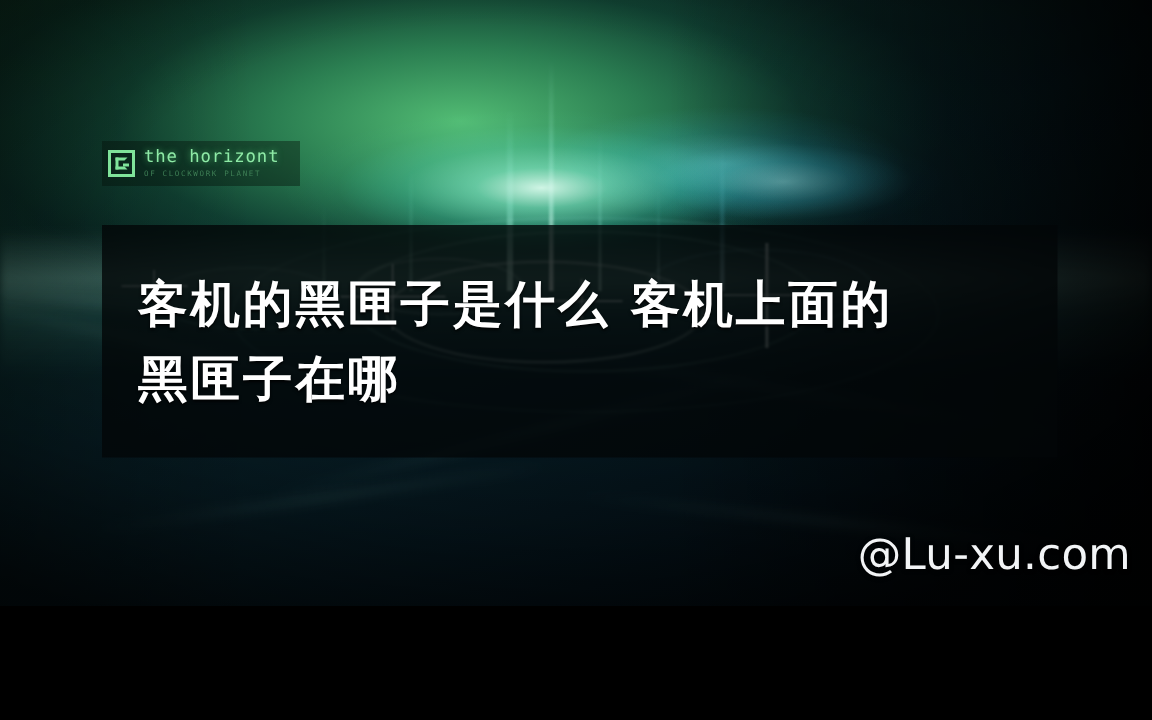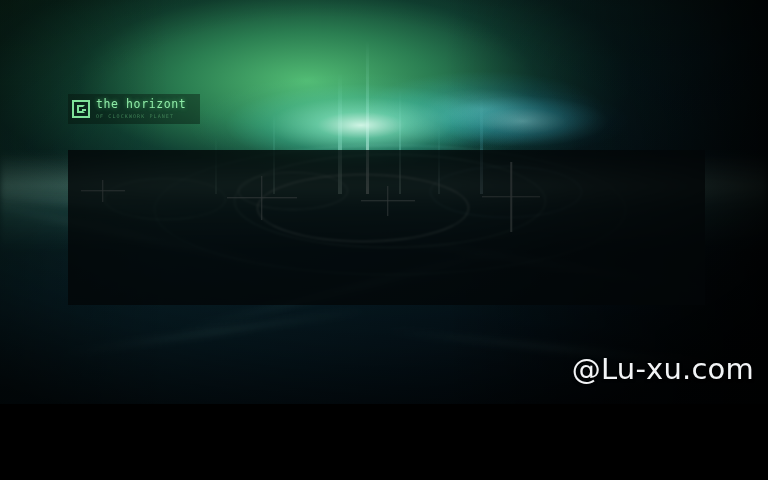--- a/index.html
+++ b/index.html
@@ -314,16 +314,20 @@
   <div id="logo-badge">
     <div id="logo-mark"></div>
     <div class="logo-text-wrap">
       <div id="logo-title">the horizont</div>
       <div id="logo-sub">OF CLOCKWORK PLANET</div>
     </div>
   </div>
 
   <div id="caption-band"></div>
 
+  <div id="title-block">
+    <div class="title-line">客机的黑匣子是什么 客机上面的</div>
+    <div class="title-line">黑匣子在哪</div>
+  </div>
 
   <div id="watermark">@Lu-xu.com</div>
 
 </div>
 
 </body></html>

